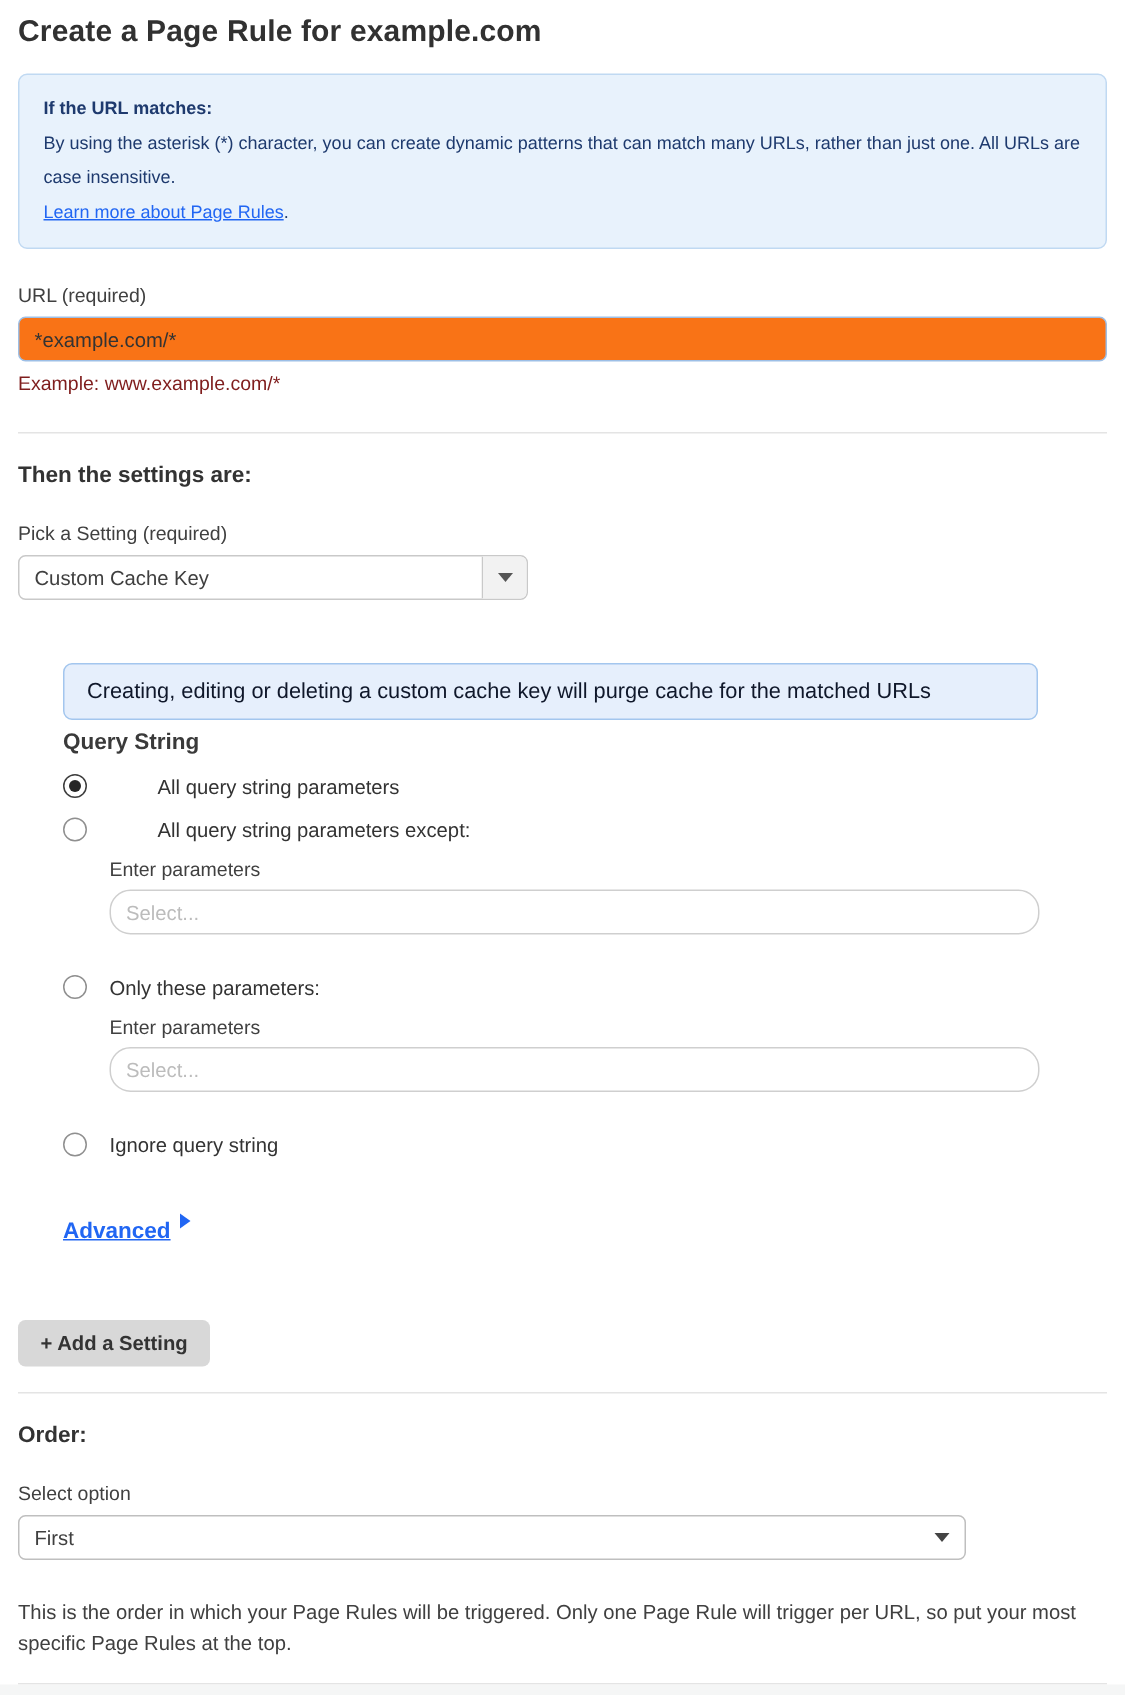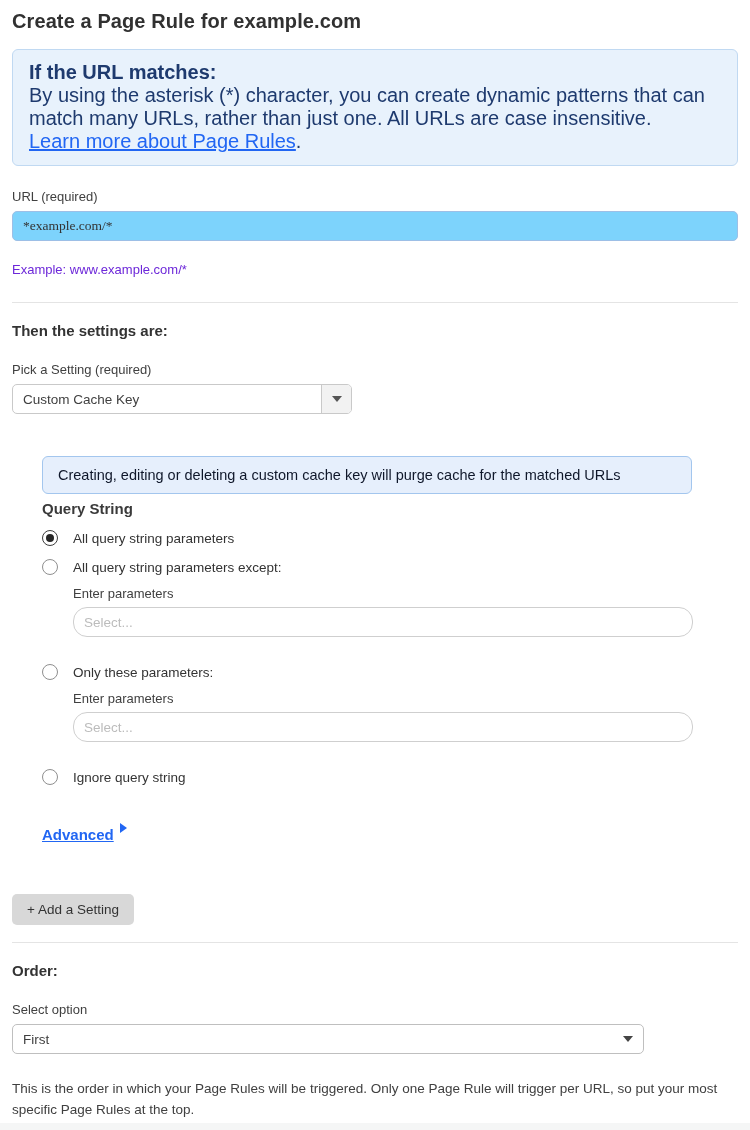--- a/index.html
+++ b/index.html
@@ -9,32 +9,32 @@
     font-family: "Liberation Sans", "DejaVu Sans", sans-serif;
     color: #333333; overflow: hidden;
   }
   .container { padding: 0 12px; }
 
   .page-title { font-size: 20px; font-weight: bold; color: #313131; padding-top: 10px; letter-spacing: .1px; }
 
   .info-box {
     margin-top: 16px; background: #e8f2fc; border: 1px solid #c0d9f2;
     border-radius: 6px; padding: 11px 16px 12px; color: #1e3a6e;
-    font-size: 20px; line-height: 23px;
+    font-size: 12px; line-height: 23px;
   }
   .info-box-heading { font-weight: bold; }
   .info-box a, .link-blue { color: #2166f3; text-decoration: underline; cursor: pointer; }
 
   .field-label { font-size: 13px; color: #404040; margin-top: 23px; }
   .url-input {
     margin-top: 7px; width: 726px; height: 30px; display: flex; align-items: center;
-    background: #7dd3fc; border: 1px solid #9dbfe6; border-radius: 5px;
-    padding: 0 10px; font-size: 13.5px; color: #333; font-family: Liberation Serif, serif; outline: none;
+    background: #f97316; border: 1px solid #9dbfe6; border-radius: 5px;
+    padding: 0 10px; font-size: 13.5px; color: #333; font-family: Liberation Sans, sans-serif; outline: none;
   }
-  .field-hint { font-size: 13px; color: #6d28d9; margin-top: 21px; }
+  .field-hint { font-size: 13px; color: #7f1d1d; margin-top: 7px; }
 
   .divider { border: none; border-top: 1px solid #e4e4e4; margin-top: 25px; }
 
   .section-heading { font-size: 15px; font-weight: bold; color: #333; margin-top: 19px; }
 
   .select-box {
     margin-top: 7px; width: 340px; height: 30px; border: 1px solid #c9c9c9;
     border-radius: 5px; display: flex; align-items: stretch; background: #fff; cursor: pointer;
   }
   .select-value { flex: 1; display: flex; align-items: center; padding-left: 10px; font-size: 13.5px; color: #3f3f3f; }
@@ -45,21 +45,21 @@
   .caret-down { width: 0; height: 0; border-left: 5px solid transparent; border-right: 5px solid transparent; border-top: 6px solid #555; }
 
   .setting-body { margin-left: 30px; }
   .banner {
     margin-top: 42px; width: 650px; background: #e6effc; border: 1px solid #a3c6ee;
     border-radius: 6px; padding: 8px 15px; color: #0f172a; font-size: 14.5px; line-height: 20px;
   }
   .qs-heading { font-size: 15px; font-weight: bold; color: #3a3a3a; margin-top: 6px; }
 
   .radio-row { display: flex; align-items: center; cursor: pointer; }
-  .radio-row.mt { margin-top: 13px; }
+  .radio-row.mt { margin-top: 13px; gap: 32px; }
   .radio-circle {
     width: 16px; height: 16px; border-radius: 50%; border: 1px solid #8f8f8f;
     background: #fff; flex: 0 0 16px; position: relative;
   }
   .radio-circle.checked { border-color: #3d3d3d; }
   .radio-circle.checked::after {
     content: ""; position: absolute; left: 3px; top: 3px; width: 8px; height: 8px;
     border-radius: 50%; background: #262626;
   }
   .radio-label { font-size: 13.5px; color: #333; margin-left: 15px; }
@@ -72,21 +72,21 @@
   }
   .tag-input::placeholder { color: #bcbcbc; }
 
   .advanced-row { margin-top: 26px; display: inline-flex; align-items: center; cursor: pointer; }
   .advanced-text { font-size: 15px; font-weight: bold; color: #2166f3; text-decoration: underline; margin-top: 15px; }
   .caret-right { width: 0; height: 0; border-top: 5px solid transparent; border-bottom: 5px solid transparent; border-left: 7px solid #2166f3; margin-left: 6px; margin-top: 2px; }
 
   .btn { border: none; border-radius: 5px; font-family: inherit; font-size: 13.5px; cursor: pointer; }
   .btn-gray { background: #d8d8d8; color: #333; padding: 8px 15px; }
   .btn-blue { background: #2069f3; color: #ffffff; padding: 8px 16px; }
-  .add-setting { margin-top: 50px; display: inline-block; }
+  .add-setting { margin-top: 50px; display: inline-block; font-weight: bold; }
 
   .order-help { font-size: 13.5px; color: #404040; line-height: 21px; margin-top: 24px; max-width: 726px; }
 
   .order-select {
     margin-top: 7px; width: 632px; height: 30px; border: 1px solid #bfbfbf; border-radius: 5px;
     display: flex; align-items: center; justify-content: space-between; padding: 0 10px;
     font-size: 13.5px; color: #3f3f3f; background: #fff; cursor: pointer;
   }
   .order-select .caret-down { border-top-color: #444; border-left-width: 5px; border-right-width: 5px; }
 

